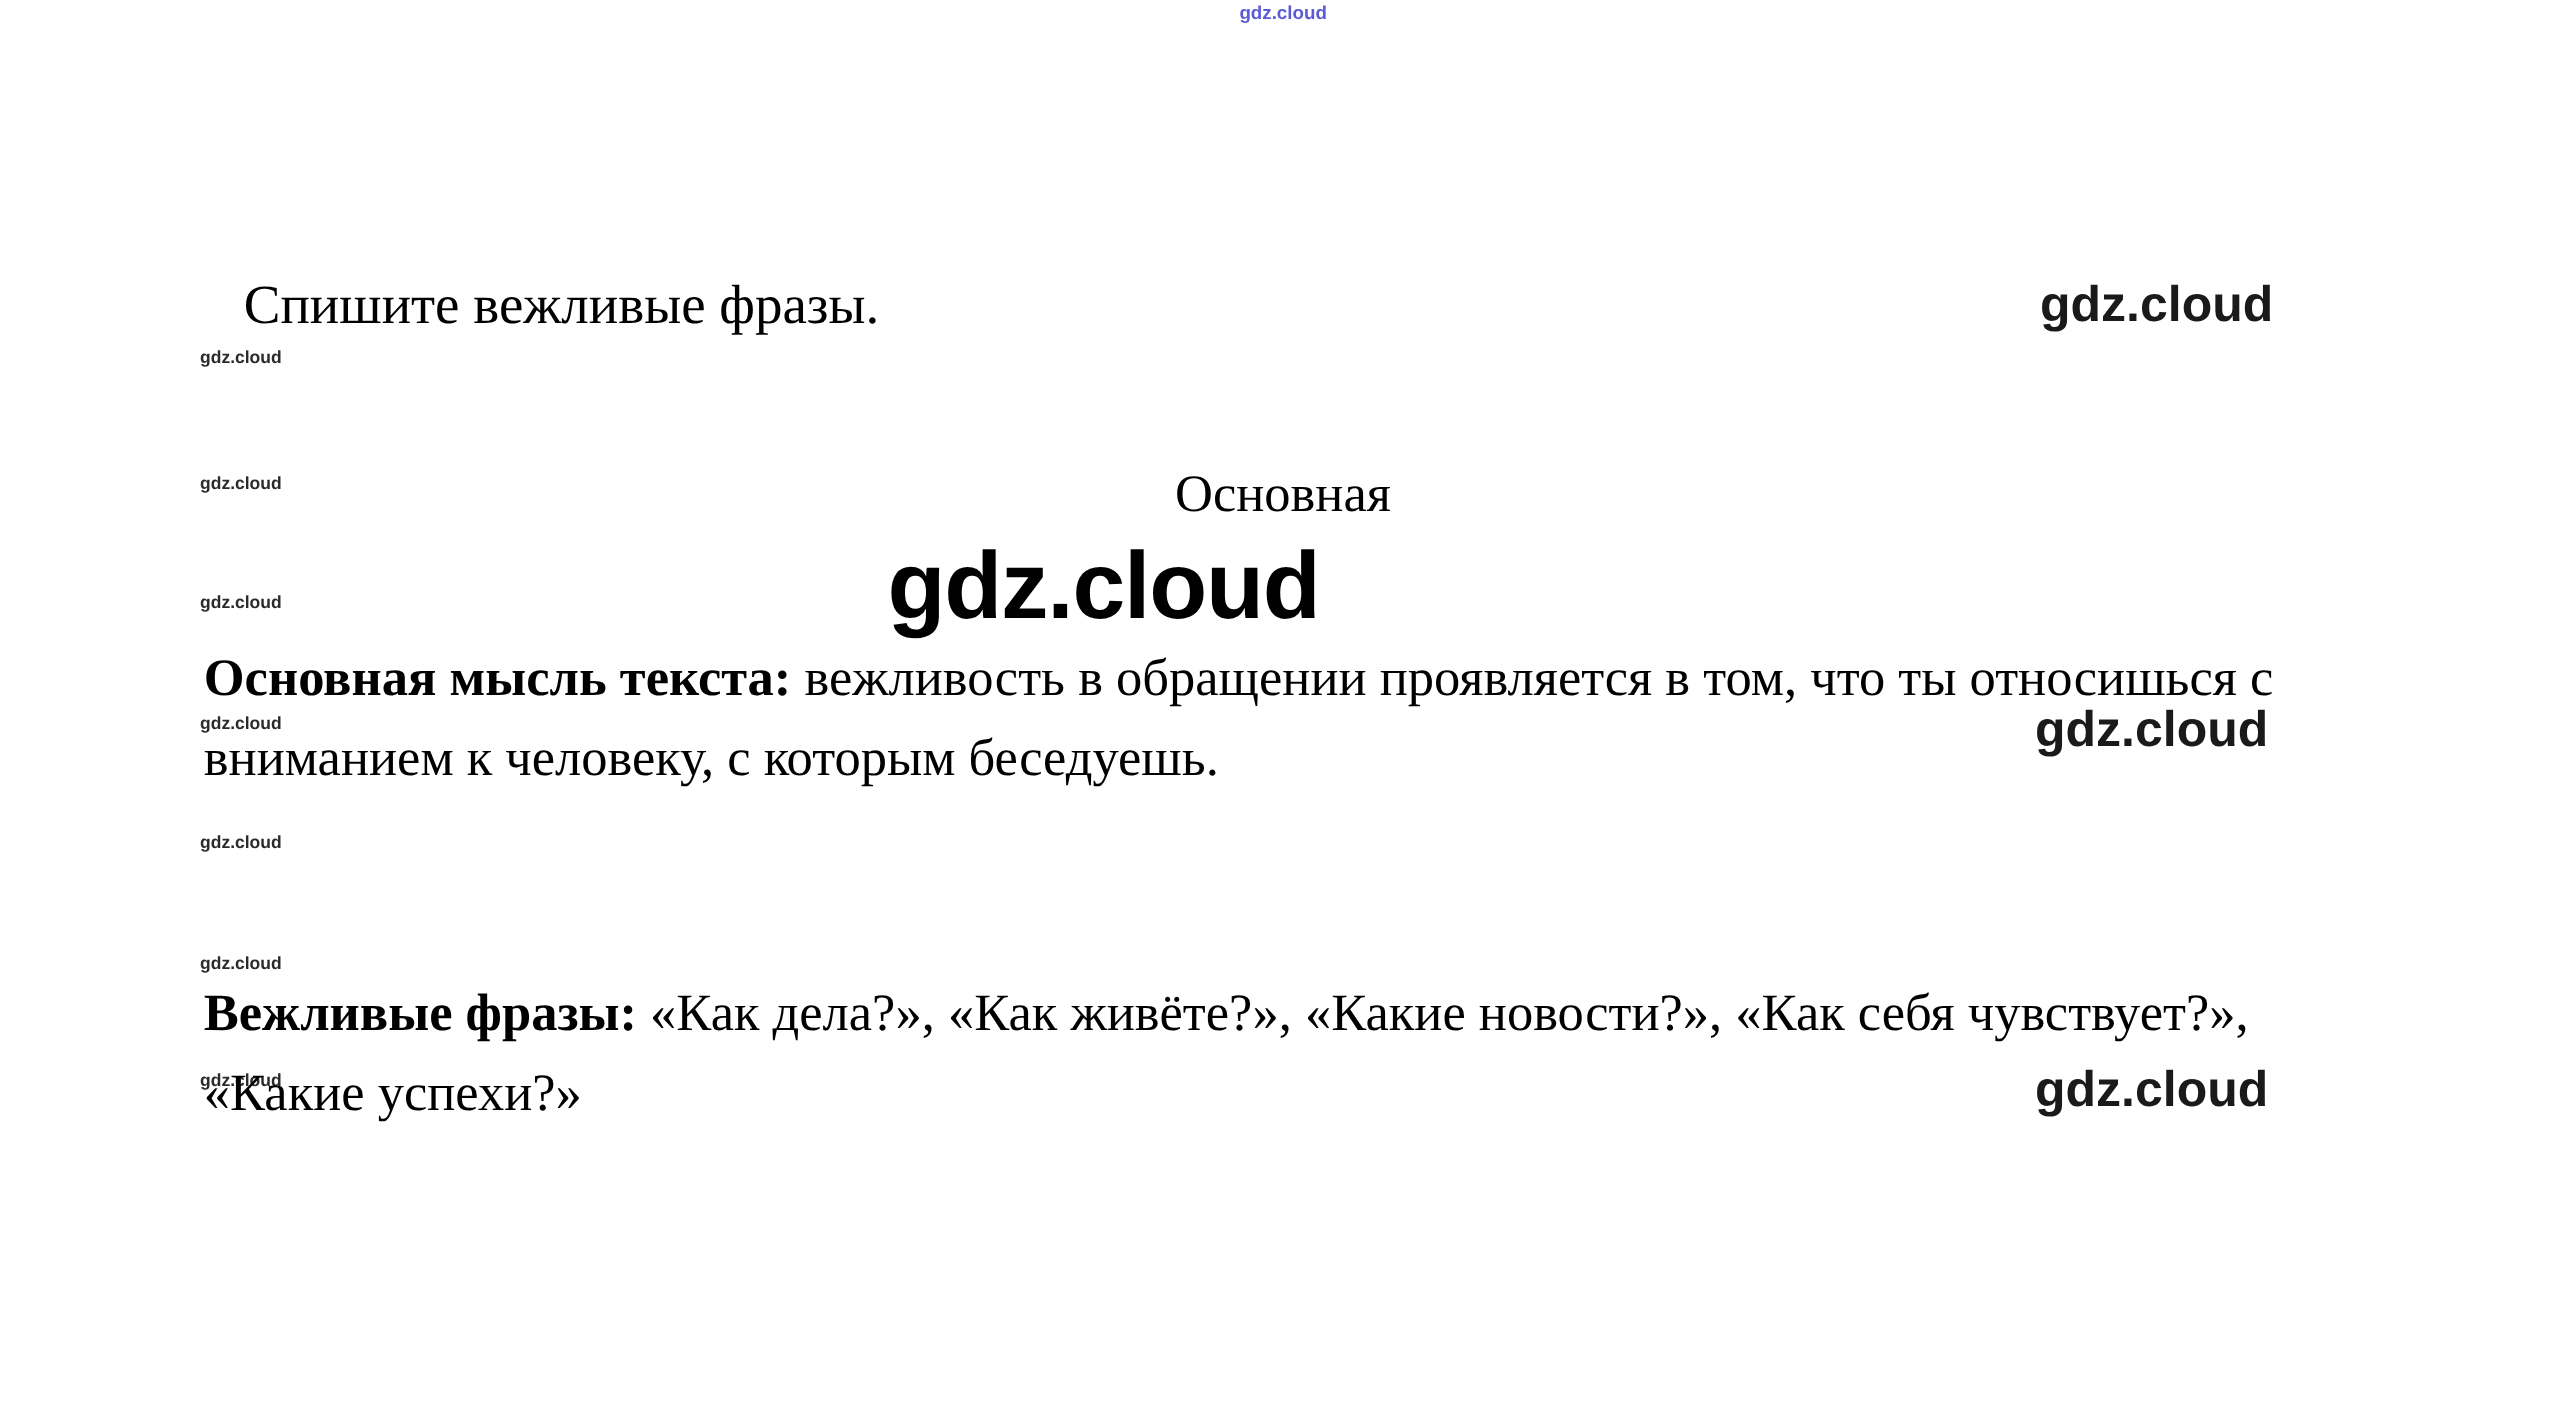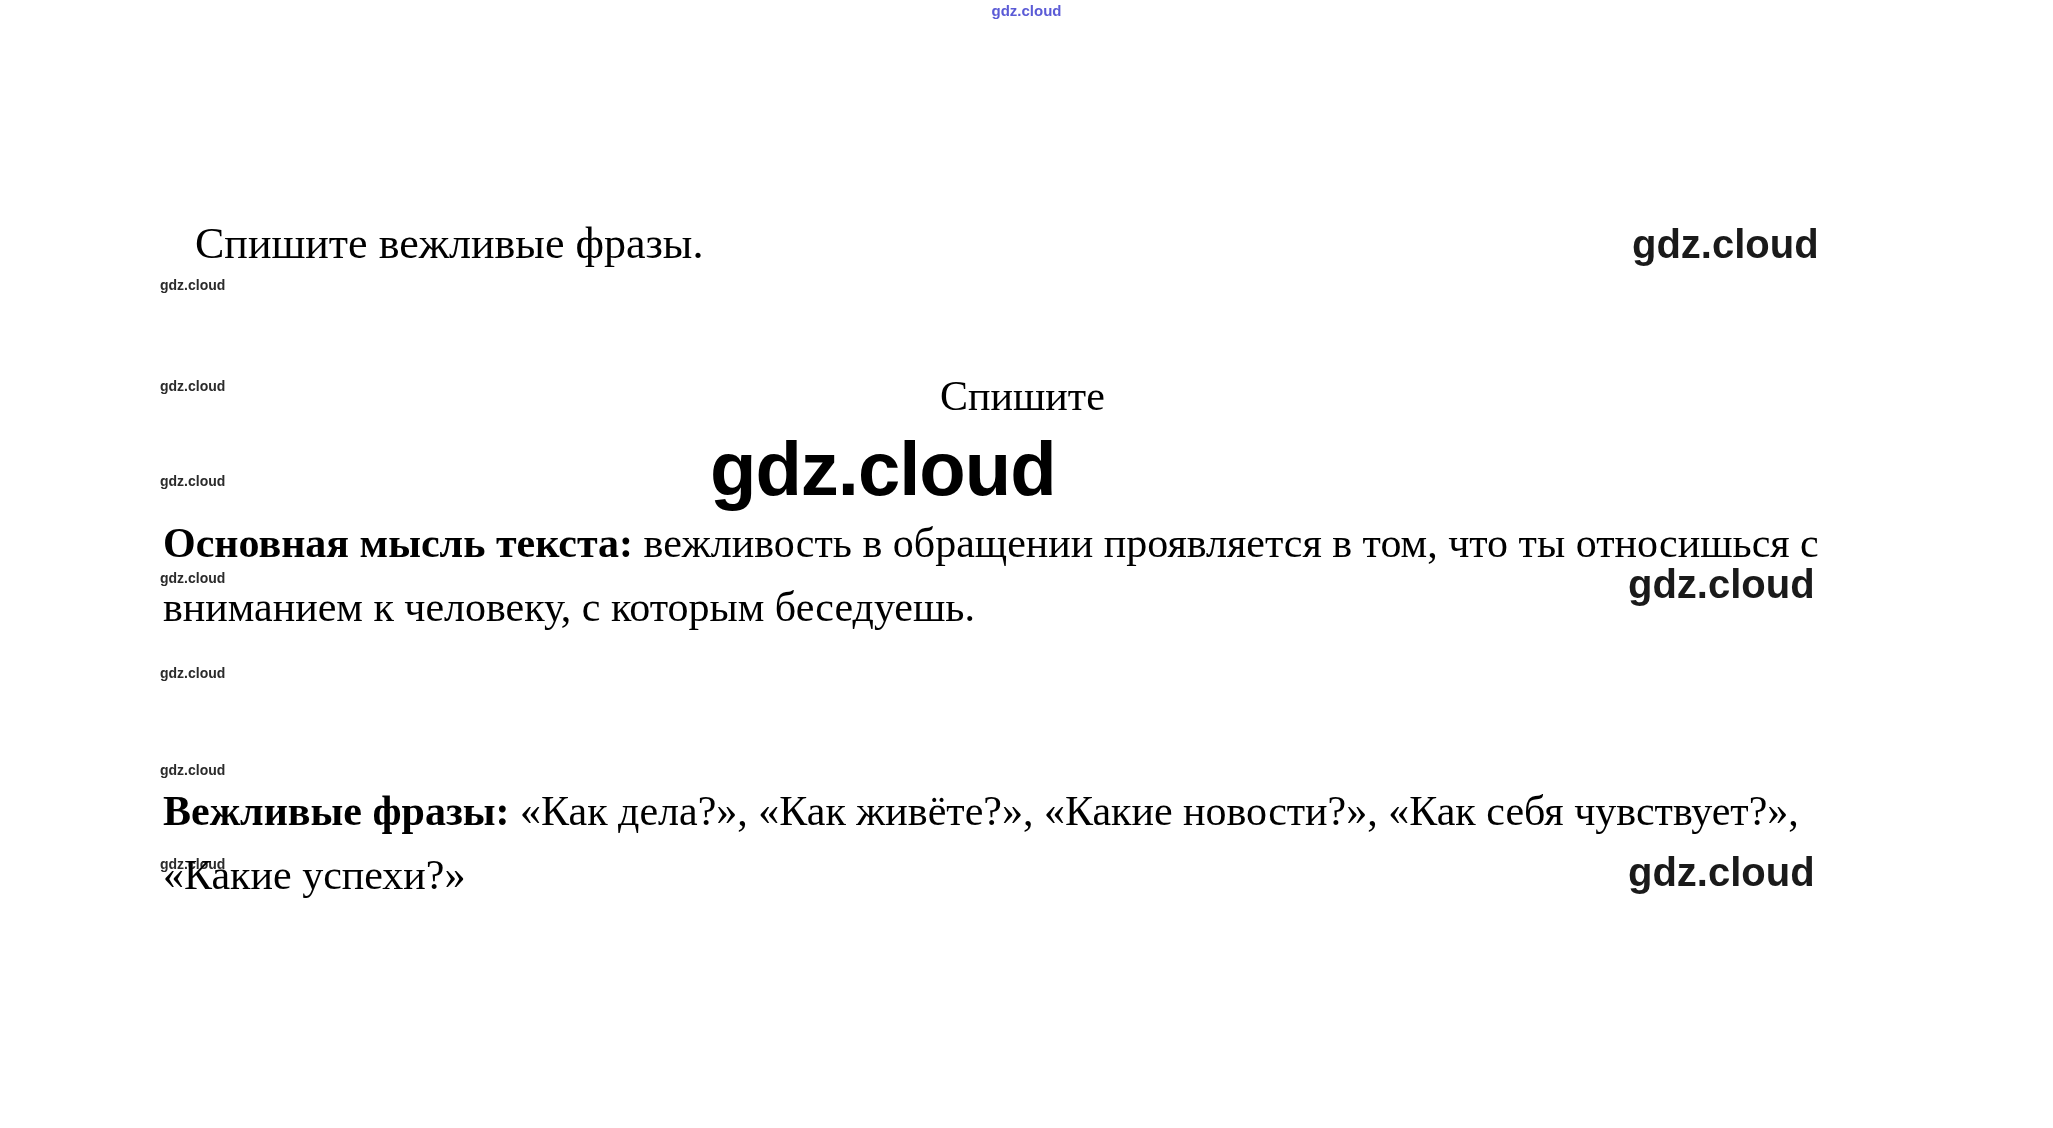--- a/index.html
+++ b/index.html
@@ -121,21 +121,21 @@
 <div class="wm-left" style="top:856px;">gdz.cloud</div>
 
 <div class="wm-right" style="left:1632px; top:222px;">gdz.cloud</div>
 <div class="wm-right" style="left:1628px; top:562px;">gdz.cloud</div>
 <div class="wm-right" style="left:1628px; top:850px;">gdz.cloud</div>
 
 <div class="wm-center-big">gdz.cloud</div>
 
 <div class="task-title">Спишите вежливые фразы.</div>
 
-<div class="solution-label">Спишите</div>
+<div class="solution-label">Основная</div>
 
 <div class="body-text">
   <p><b>Основная мысль текста:</b><span> вежливость в обращении проявляется в том, что ты относишься с вниманием к человеку, с которым беседуешь.</span></p>
 </div>
 
 <div class="p2">
   <p><b>Вежливые фразы:</b><span> «Как дела?», «Как живёте?», «Какие новости?», «Как себя чувствует?», «Какие успехи?»</span></p>
 </div>
 
 </body></html>

